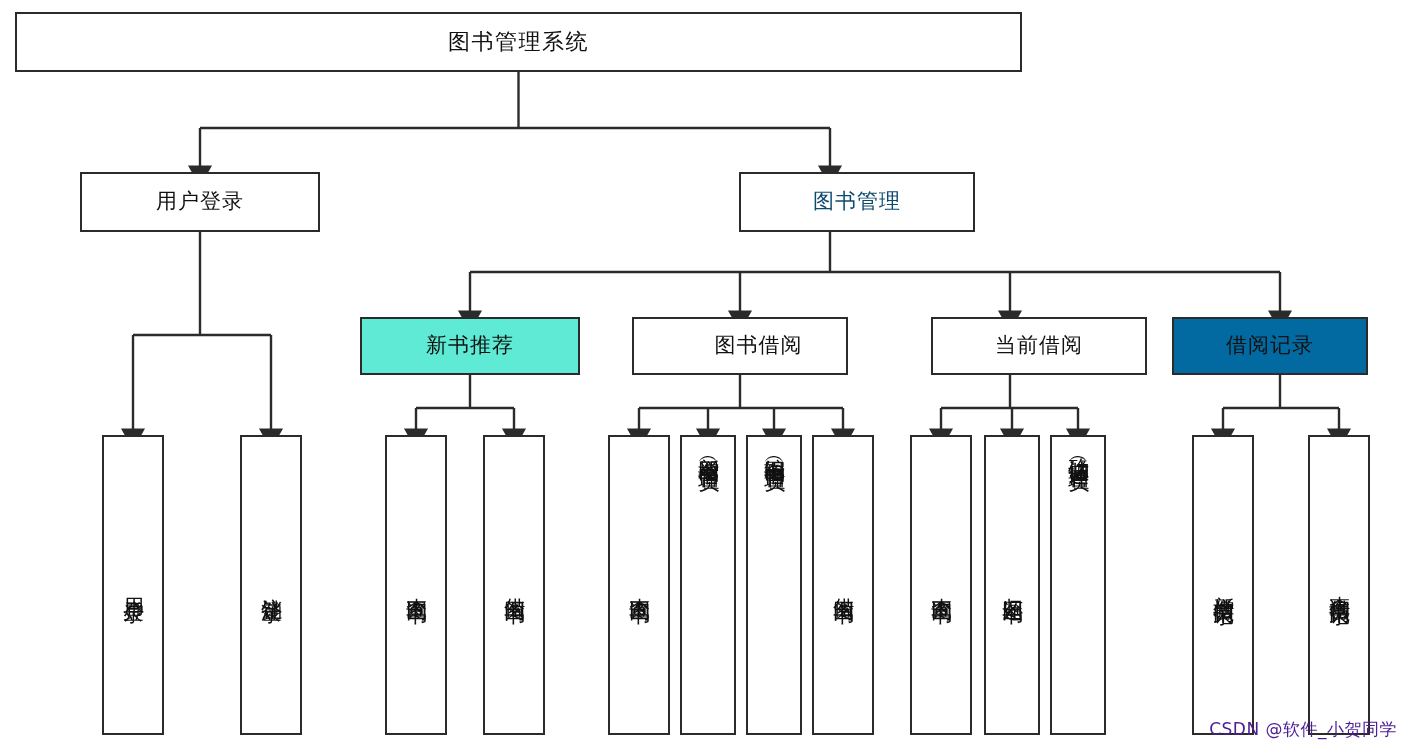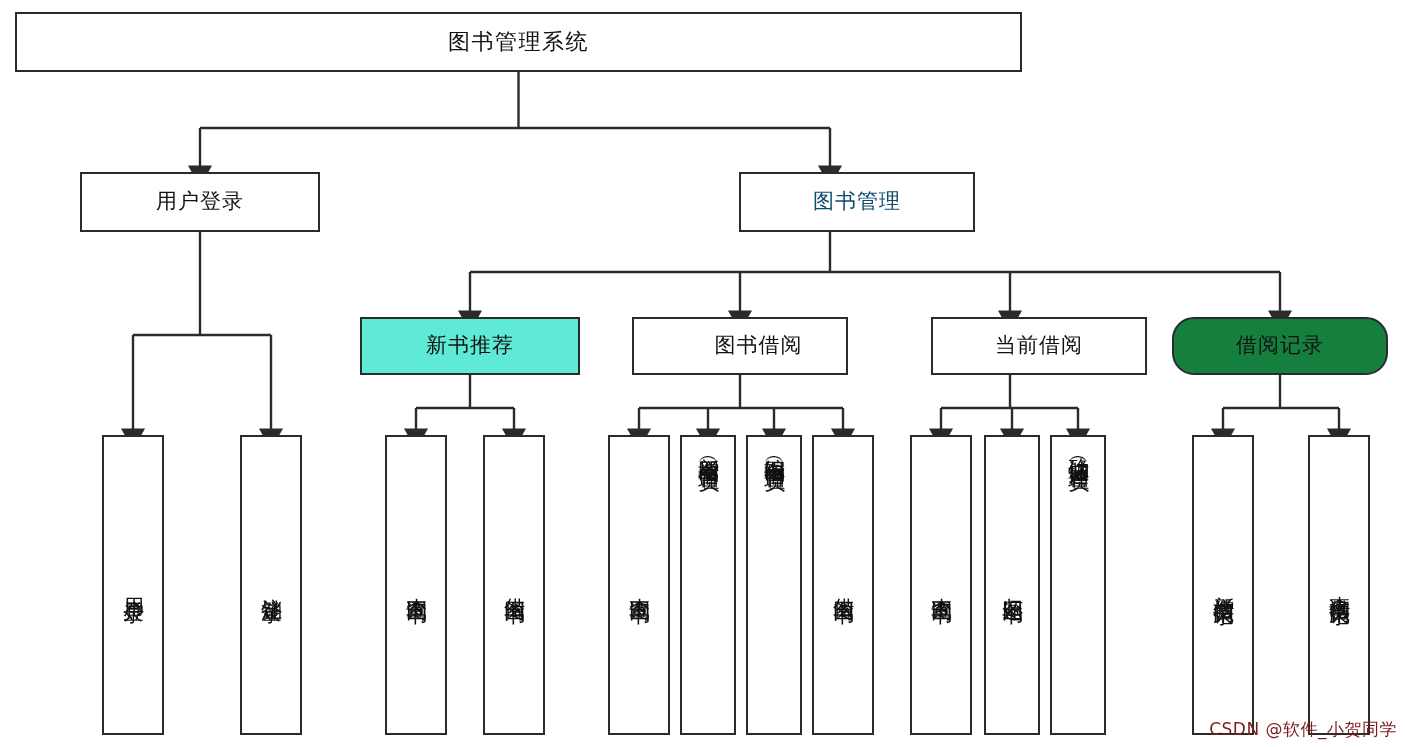--- a/index.html
+++ b/index.html
@@ -138,21 +138,21 @@
 
   <div class="node node-h" id="box-new-book-recommend" style="left: 360px; top: 317px; width: 220px; height: 58px; border-color: rgb(43, 43, 43); background: #5eead4; color: rgb(17, 17, 17);">
     <span>新书推荐</span>
   </div>
   <div class="node node-h" id="box-book-borrow" style="left: 632px; top: 317px; width: 216px; height: 58px; border-color: rgb(43, 43, 43); background: rgb(255, 255, 255); color: rgb(17, 17, 17); padding-left: 37px;">
     <span>图书借阅</span>
   </div>
   <div class="node node-h" id="box-current-borrow" style="left: 931px; top: 317px; width: 216px; height: 58px; border-color: rgb(43, 43, 43); background: rgb(255, 255, 255); color: rgb(17, 17, 17);">
     <span>当前借阅</span>
   </div>
-  <div class="node node-h" id="box-borrow-record" style="left: 1172px; top: 317px; width: 216px; height: 58px; border-color: rgb(43, 43, 43); background: #15803d; color: rgb(17, 17, 17); border-radius: 22px;">
+  <div class="node node-h" id="box-borrow-record" style="left: 1172px; top: 317px; width: 196px; height: 58px; border-color: rgb(43, 43, 43); background: #0369a1; color: rgb(17, 17, 17);">
     <span>借阅记录</span>
   </div>
 
   <div class="node node-v" id="box-leaf-0" style="left: 102px; top: 435px; width: 62px; height: 300px; border-color: rgb(43, 43, 43); background: rgb(255, 255, 255); color: rgb(17, 17, 17);">
     <span class="vtext vtext-center">用户登录</span>
   </div>
   <div class="node node-v" id="box-leaf-1" style="left: 240px; top: 435px; width: 62px; height: 300px; border-color: rgb(43, 43, 43); background: rgb(255, 255, 255); color: rgb(17, 17, 17);">
     <span class="vtext vtext-center">注销登录</span>
   </div>
   <div class="node node-v" id="box-leaf-2" style="left: 385px; top: 435px; width: 62px; height: 300px; border-color: rgb(43, 43, 43); background: rgb(255, 255, 255); color: rgb(17, 17, 17);">
@@ -182,15 +182,15 @@
   <div class="node node-v" id="box-leaf-10" style="left: 1050px; top: 435px; width: 56px; height: 300px; border-color: rgb(43, 43, 43); background: rgb(255, 255, 255); color: rgb(17, 17, 17); padding-top: 4px;">
     <span class="vtext">确认归还（管理员）</span>
   </div>
   <div class="node node-v" id="box-leaf-11" style="left: 1192px; top: 435px; width: 62px; height: 300px; border-color: rgb(43, 43, 43); background: rgb(255, 255, 255); color: rgb(17, 17, 17);">
     <span class="vtext vtext-center">新增借阅记录</span>
   </div>
   <div class="node node-v" id="box-leaf-12" style="left: 1308px; top: 435px; width: 62px; height: 300px; border-color: rgb(43, 43, 43); background: rgb(255, 255, 255); color: rgb(17, 17, 17);">
     <span class="vtext vtext-center">查询借阅记录</span>
   </div>
 
-  <div class="watermark" style="color: #7f1d1d;">CSDN @软件_小贺同学</div>
+  <div class="watermark" style="color: #4c1d95;">CSDN @软件_小贺同学</div>
 
 </div>
 
 </body></html>

